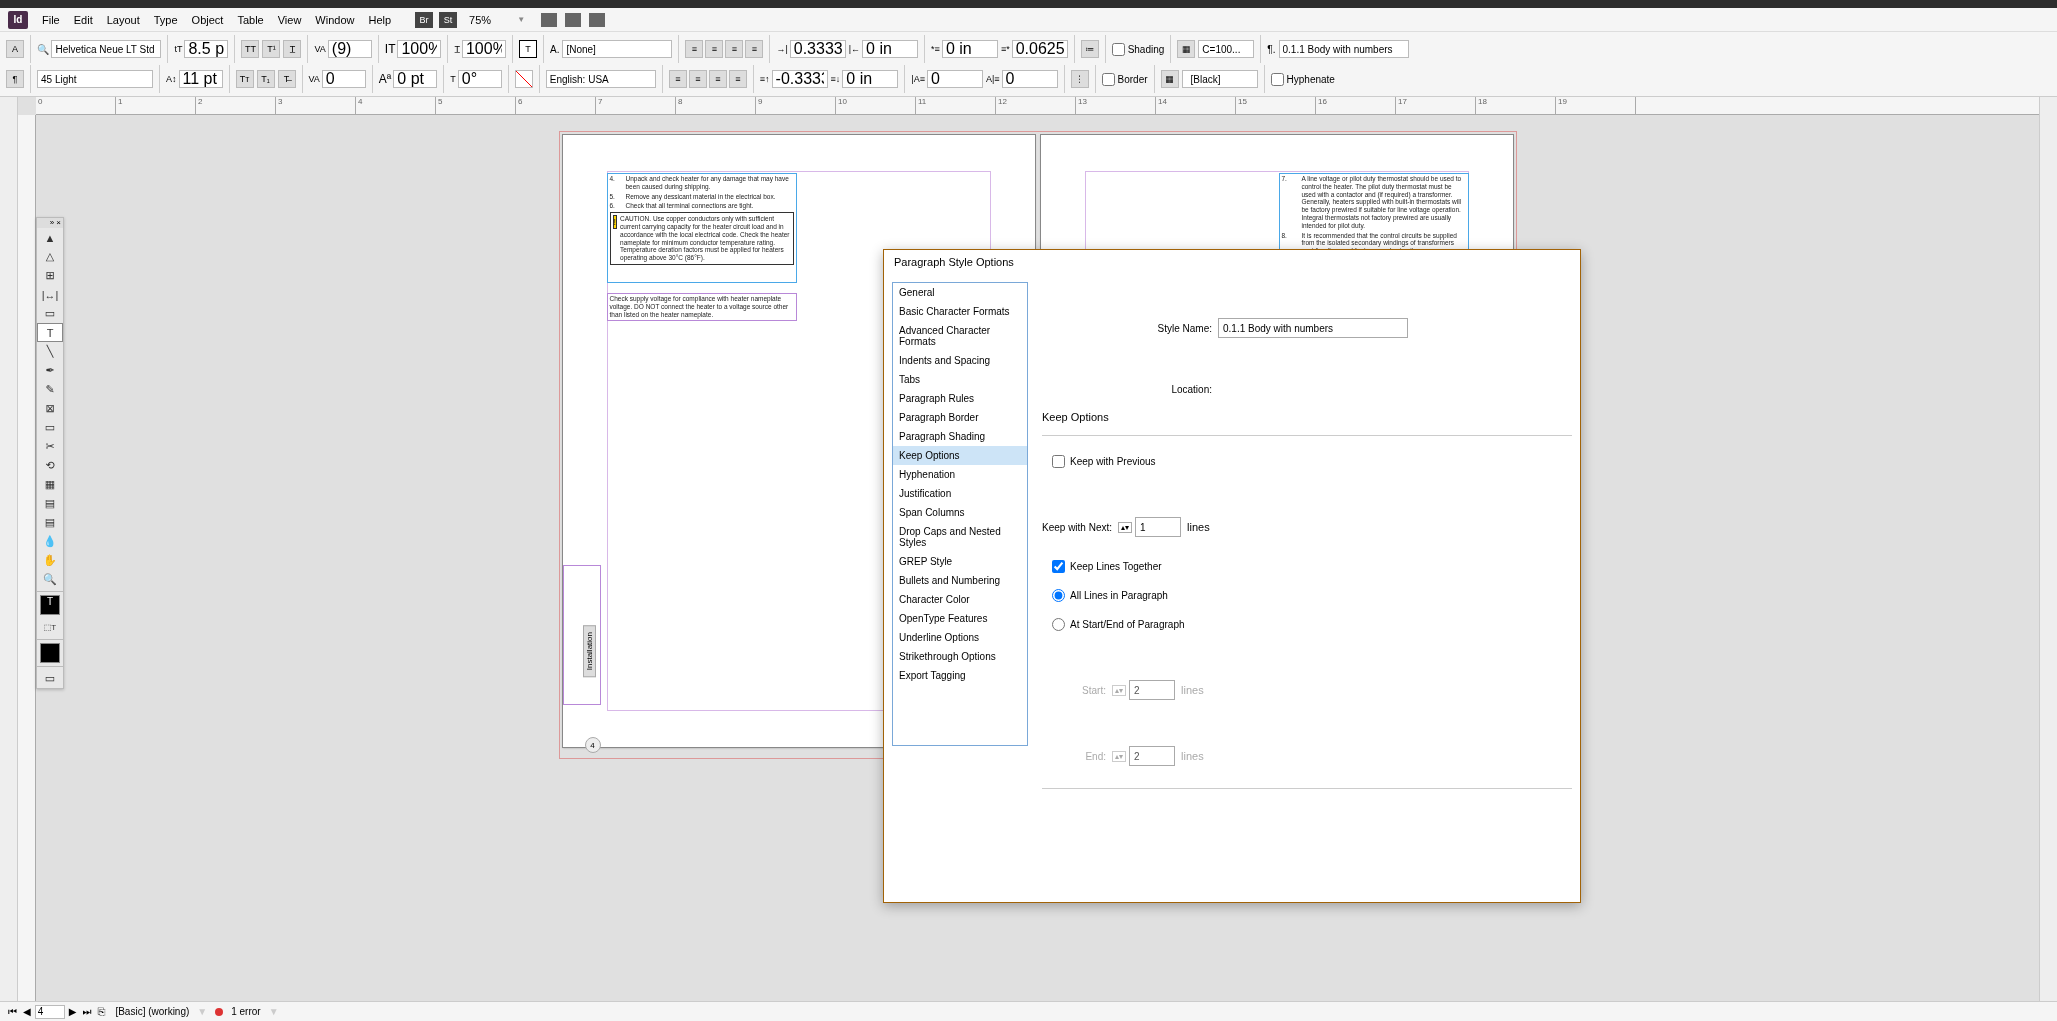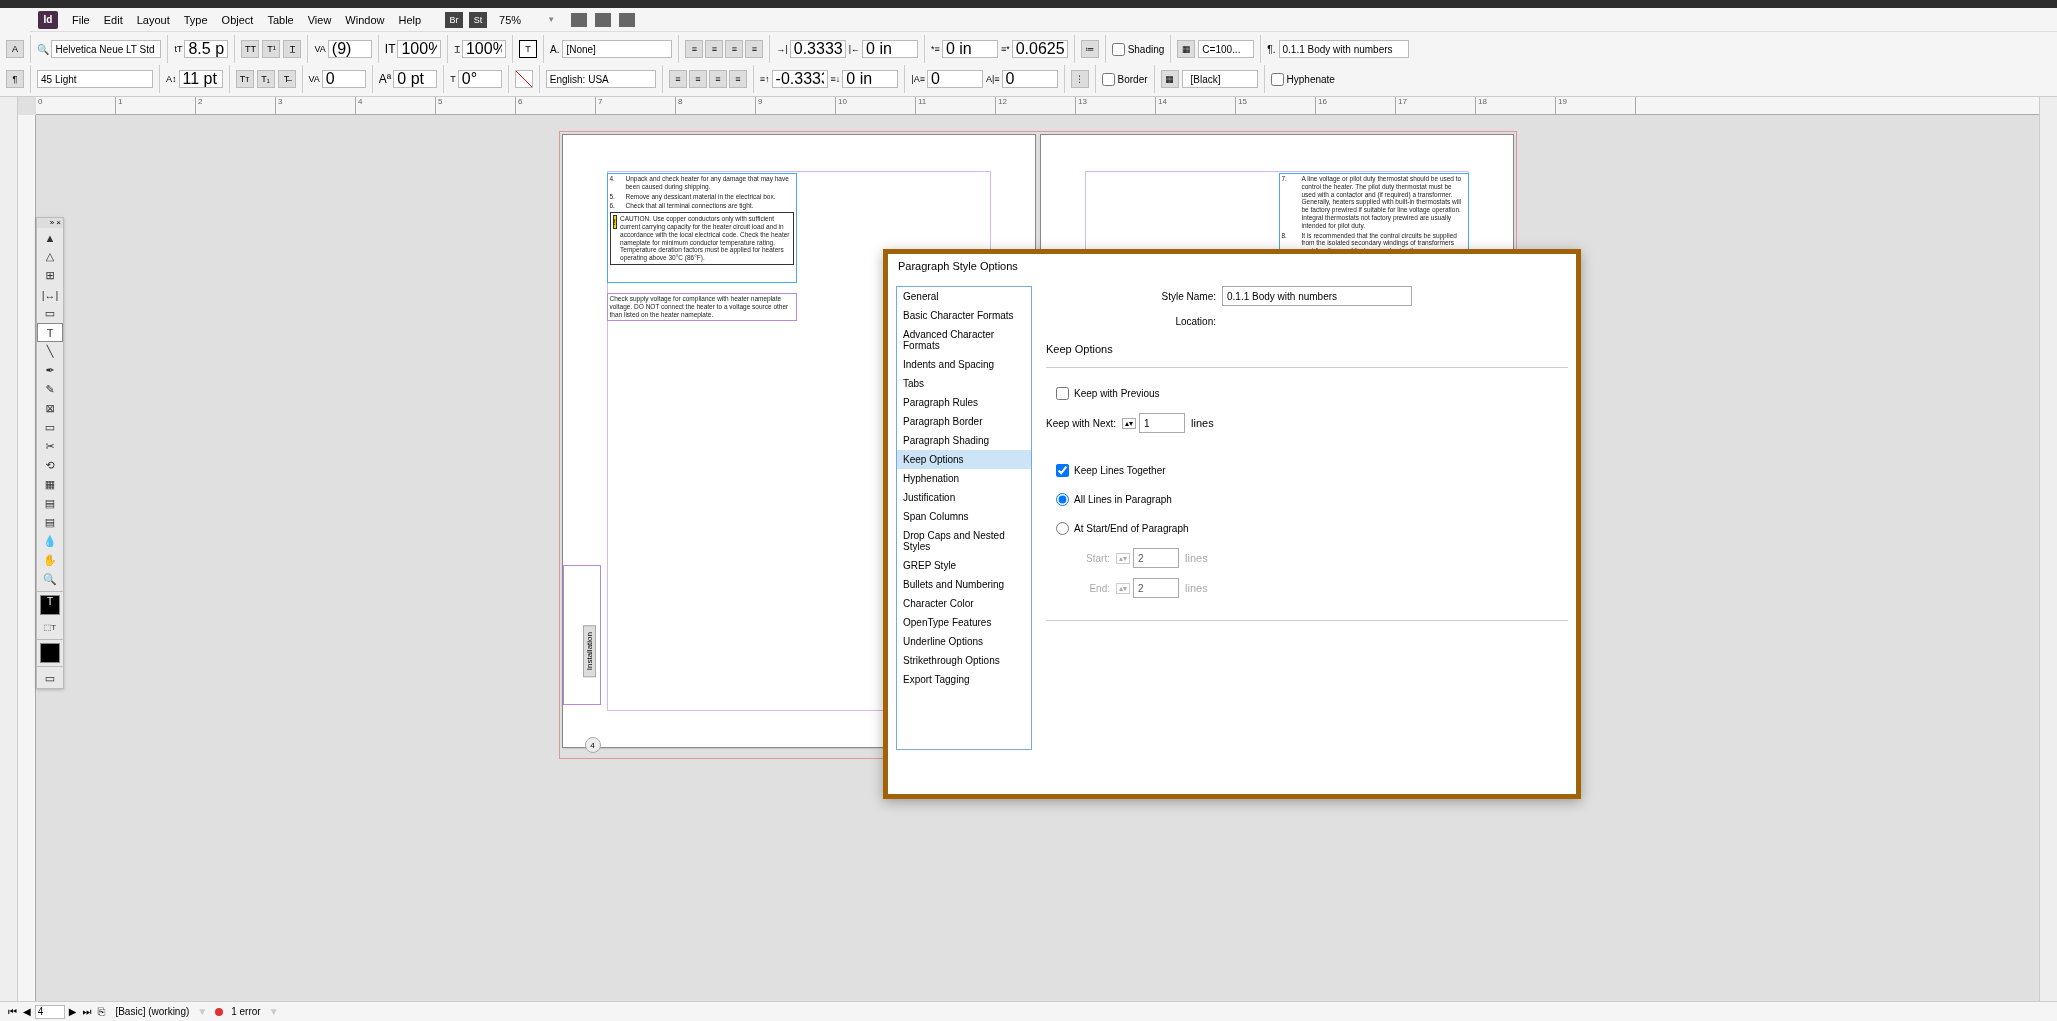--- a/index.html
+++ b/index.html
@@ -1,19 +1,19 @@
 <!DOCTYPE html>
 <html><head>
 <meta charset="utf-8">
 <style>
 * { margin: 0; padding: 0; box-sizing: border-box; font-family: 'Segoe UI', Tahoma, sans-serif; }
 body { background: #f5f5f5; overflow: hidden; }
 .app { display: flex; flex-direction: column; height: 1021px; width: 2057px; }
 .titlebar { background: #2d2d2d; height: 8px; }
-.menubar { background: #f5f5f5; height: 24px; display: flex; align-items: center; padding-left: 8px; font-size: 11px; gap: 14px; border-bottom: 1px solid #ddd; margin-left: 30px; }
+.menubar { background: #f5f5f5; height: 24px; display: flex; align-items: center; padding-left: 8px; font-size: 11px; gap: 14px; border-bottom: 1px solid #ddd; }
 .menubar .id-logo { background: #4a2b4a; color: #fff; width: 20px; height: 18px; display: flex; align-items: center; justify-content: center; font-weight: bold; font-size: 10px; border-radius: 2px; }
 .menubar span { cursor: default; }
 .menubar .extras { margin-left: 10px; display:flex; gap:6px; align-items:center; }
 .menubar .sq { background:#444; color:#fff; font-size:9px; width:18px; height:16px; display:flex; align-items:center; justify-content:center; }
 .menubar .zoom { font-size:11px; margin-left:6px; }
 .menubar .dropdown-arrow { font-size:8px; color:#888; margin-left:20px; }
 .menubar .view-icons { display:flex; gap:8px; margin-left:10px; }
 .menubar .view-icons div { width:16px; height:14px; background:#666; }
 
 .control-panel { background: #f5f5f5; border-bottom: 1px solid #ccc; padding: 3px 6px; display:flex; flex-direction:column; gap:2px; font-size:10px; }
@@ -50,28 +50,28 @@
 .page.right { right:0; }
 .page-border { position:absolute; inset:-1px; border:1px solid #888; }
 .margin-guide { position:absolute; border:1px solid #d8b8e8; }
 .text-frame { position:absolute; border:1px solid #4aa8e8; font-size:6.5px; line-height:1.2; padding:1px 2px; color:#222; }
 .text-frame.purple { border-color:#b888d8; }
 .caution-box { display:flex; gap:3px; border:1px solid #333; padding:2px; margin:2px 0; background:#fff; }
 .caution-box .tri { width:14px; height:14px; background:gold; border:1px solid #333; display:flex; align-items:center; justify-content:center; font-size:9px; }
 .page-num-circ { position:absolute; width:16px; height:16px; border-radius:50%; background:#eee; border:1px solid #aaa; font-size:8px; display:flex; align-items:center; justify-content:center; }
 .side-tab { position:absolute; left:20px; top:490px; writing-mode:vertical-rl; transform:rotate(180deg); font-size:8px; background:#ddd; padding:6px 1px; border:1px solid #aaa; }
 
-.dialog { position:absolute; top:152px; left:865px; width:698px; height:550px; background:#fff; border:5px solid #a16207; box-shadow:0 3px 12px rgba(0,0,0,.3); font-size:11px; z-index:20; }
+.dialog { position:absolute; top:152px; left:865px; width:698px; height:654px; background:#fff; border:1px solid #a16207; box-shadow:0 3px 12px rgba(0,0,0,.3); font-size:11px; z-index:20; }
 .dialog-title { padding:6px 10px; font-size:11px; }
 .dialog-body { display:flex; padding:8px; gap:14px; height:480px; }
 .category-list { width:136px; border:1px solid #7aa8d8; background:#fff; overflow-y:auto; font-size:10px; }
 .category-list div { padding:4px 6px; cursor:pointer; }
 .category-list div.sel { background:#cde4f7; }
 .dialog-content { flex:1; display:flex; flex-direction:column; gap:10px; }
-.field-row { display:flex; align-items:center; gap:6px; }
+.field-row { display:flex; align-items:center; gap:6px;margin-top:36px; }
 .field-row label { text-align:right; width:90px; font-size:10px; }
 .field-row input[type=text] { border:1px solid #aaa; height:20px; padding:0 4px; font-size:10px; }
 .section-title { font-size:11px; font-weight:normal; margin-top:6px; }
 .section-hr { border:none; border-bottom:1px solid #ccc; margin:2px 0 6px; }
 .radio-row, .check-row { display:flex; align-items:center; gap:5px; font-size:10px; margin:3px 0 3px 10px; }
 .indent { margin-left:24px; }
 .spinner { display:flex; align-items:center; gap:3px; }
 .spinner input { width:46px; }
 .dim { color:#aaa; }
 .dialog-footer { position:absolute; bottom:10px; left:10px; right:10px; display:flex; align-items:center; }

